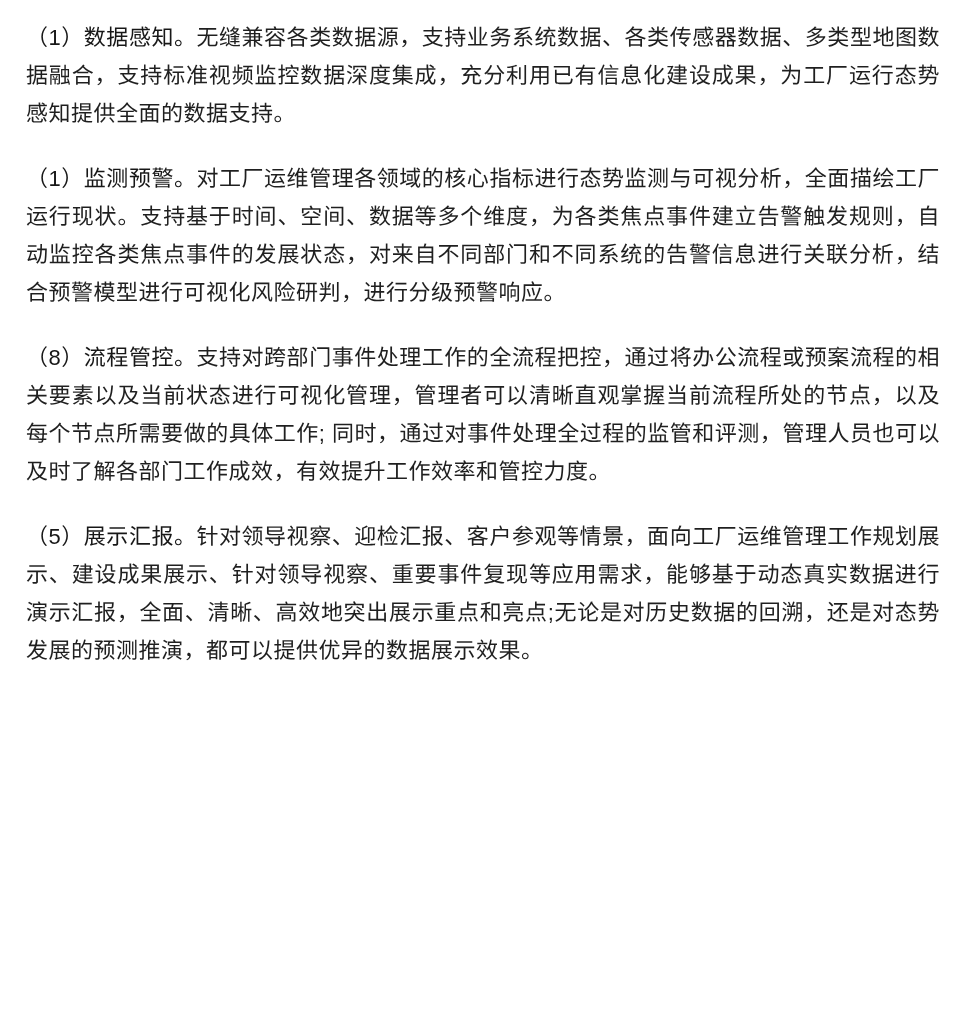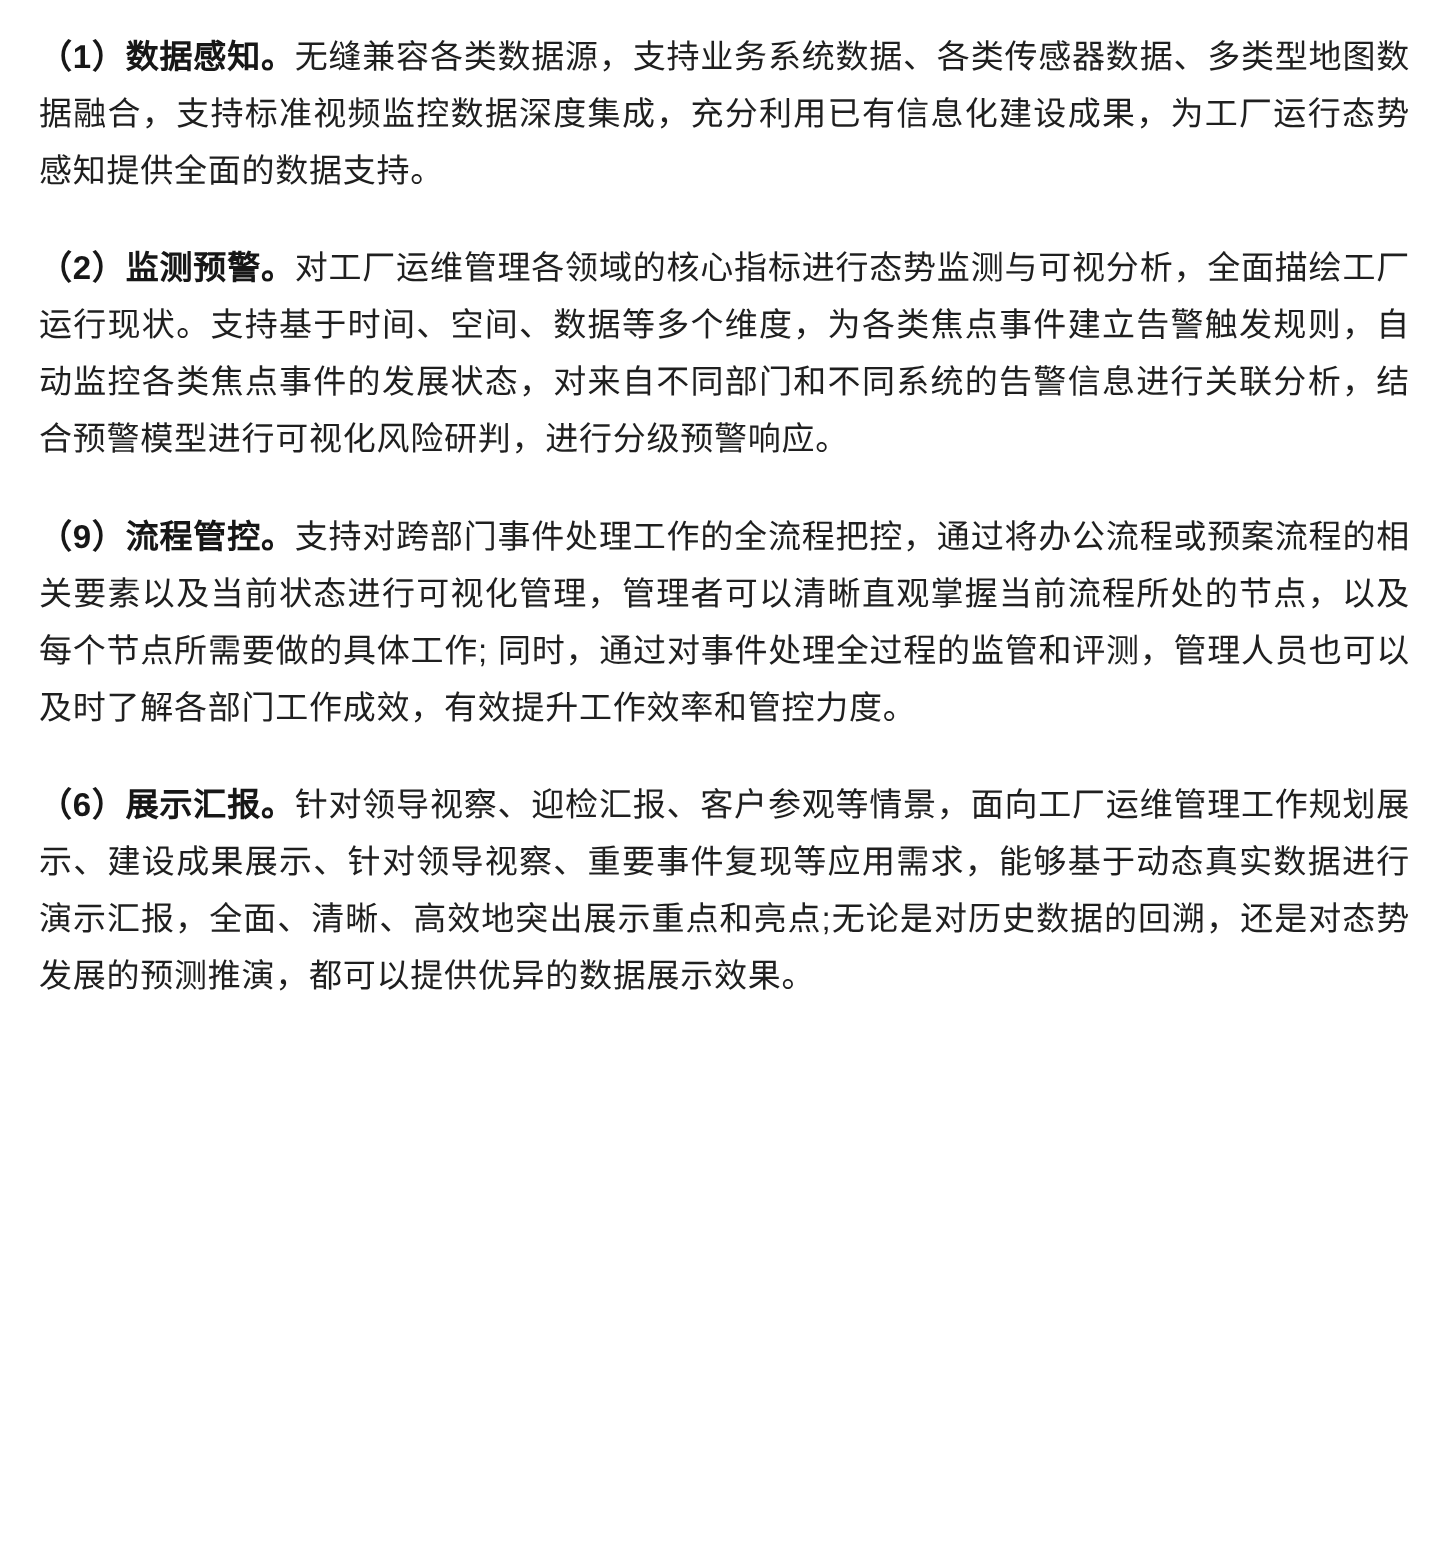--- a/index.html
+++ b/index.html
@@ -24,35 +24,35 @@
     text-align: justify;
     text-justify: inter-ideograph;
     text-align-last: left;
     letter-spacing: 0.5px;
     word-break: break-all;
   }
   .para:last-child {
     margin-bottom: 0;
   }
   .para-heading {
-    font-weight: 700;
+    font-weight: 400;
     color: #171717;
   }
   .para-body {
     font-weight: 400;
   }
 </style>
 </head>
 <body>
 
 <main class="page">
 
   <p class="para"><strong class="para-heading">（1）数据感知。</strong><span class="para-body">无缝兼容各类数据源，支持业务系统数据、各类传感器数据、多类型地图数据融合，支持标准视频监控数据深度集成，充分利用已有信息化建设成果，为工厂运行态势感知提供全面的数据支持。</span></p>
 
-  <p class="para"><strong class="para-heading">（2）监测预警。</strong><span class="para-body">对工厂运维管理各领域的核心指标进行态势监测与可视分析，全面描绘工厂运行现状。支持基于时间、空间、数据等多个维度，为各类焦点事件建立告警触发规则，自动监控各类焦点事件的发展状态，对来自不同部门和不同系统的告警信息进行关联分析，结合预警模型进行可视化风险研判，进行分级预警响应。</span></p>
+  <p class="para"><strong class="para-heading">（1）监测预警。</strong><span class="para-body">对工厂运维管理各领域的核心指标进行态势监测与可视分析，全面描绘工厂运行现状。支持基于时间、空间、数据等多个维度，为各类焦点事件建立告警触发规则，自动监控各类焦点事件的发展状态，对来自不同部门和不同系统的告警信息进行关联分析，结合预警模型进行可视化风险研判，进行分级预警响应。</span></p>
 
 
-  <p class="para"><strong class="para-heading">（9）流程管控。</strong><span class="para-body">支持对跨部门事件处理工作的全流程把控，通过将办公流程或预案流程的相关要素以及当前状态进行可视化管理，管理者可以清晰直观掌握当前流程所处的节点，以及每个节点所需要做的具体工作; 同时，通过对事件处理全过程的监管和评测，管理人员也可以及时了解各部门工作成效，有效提升工作效率和管控力度。</span></p>
+  <p class="para"><strong class="para-heading">（8）流程管控。</strong><span class="para-body">支持对跨部门事件处理工作的全流程把控，通过将办公流程或预案流程的相关要素以及当前状态进行可视化管理，管理者可以清晰直观掌握当前流程所处的节点，以及每个节点所需要做的具体工作; 同时，通过对事件处理全过程的监管和评测，管理人员也可以及时了解各部门工作成效，有效提升工作效率和管控力度。</span></p>
 
 
-  <p class="para"><strong class="para-heading">（6）展示汇报。</strong><span class="para-body">针对领导视察、迎检汇报、客户参观等情景，面向工厂运维管理工作规划展示、建设成果展示、针对领导视察、重要事件复现等应用需求，能够基于动态真实数据进行演示汇报，全面、清晰、高效地突出展示重点和亮点;无论是对历史数据的回溯，还是对态势发展的预测推演，都可以提供优异的数据展示效果。</span></p>
+  <p class="para"><strong class="para-heading">（5）展示汇报。</strong><span class="para-body">针对领导视察、迎检汇报、客户参观等情景，面向工厂运维管理工作规划展示、建设成果展示、针对领导视察、重要事件复现等应用需求，能够基于动态真实数据进行演示汇报，全面、清晰、高效地突出展示重点和亮点;无论是对历史数据的回溯，还是对态势发展的预测推演，都可以提供优异的数据展示效果。</span></p>
 
 </main>
 
 </body></html>

